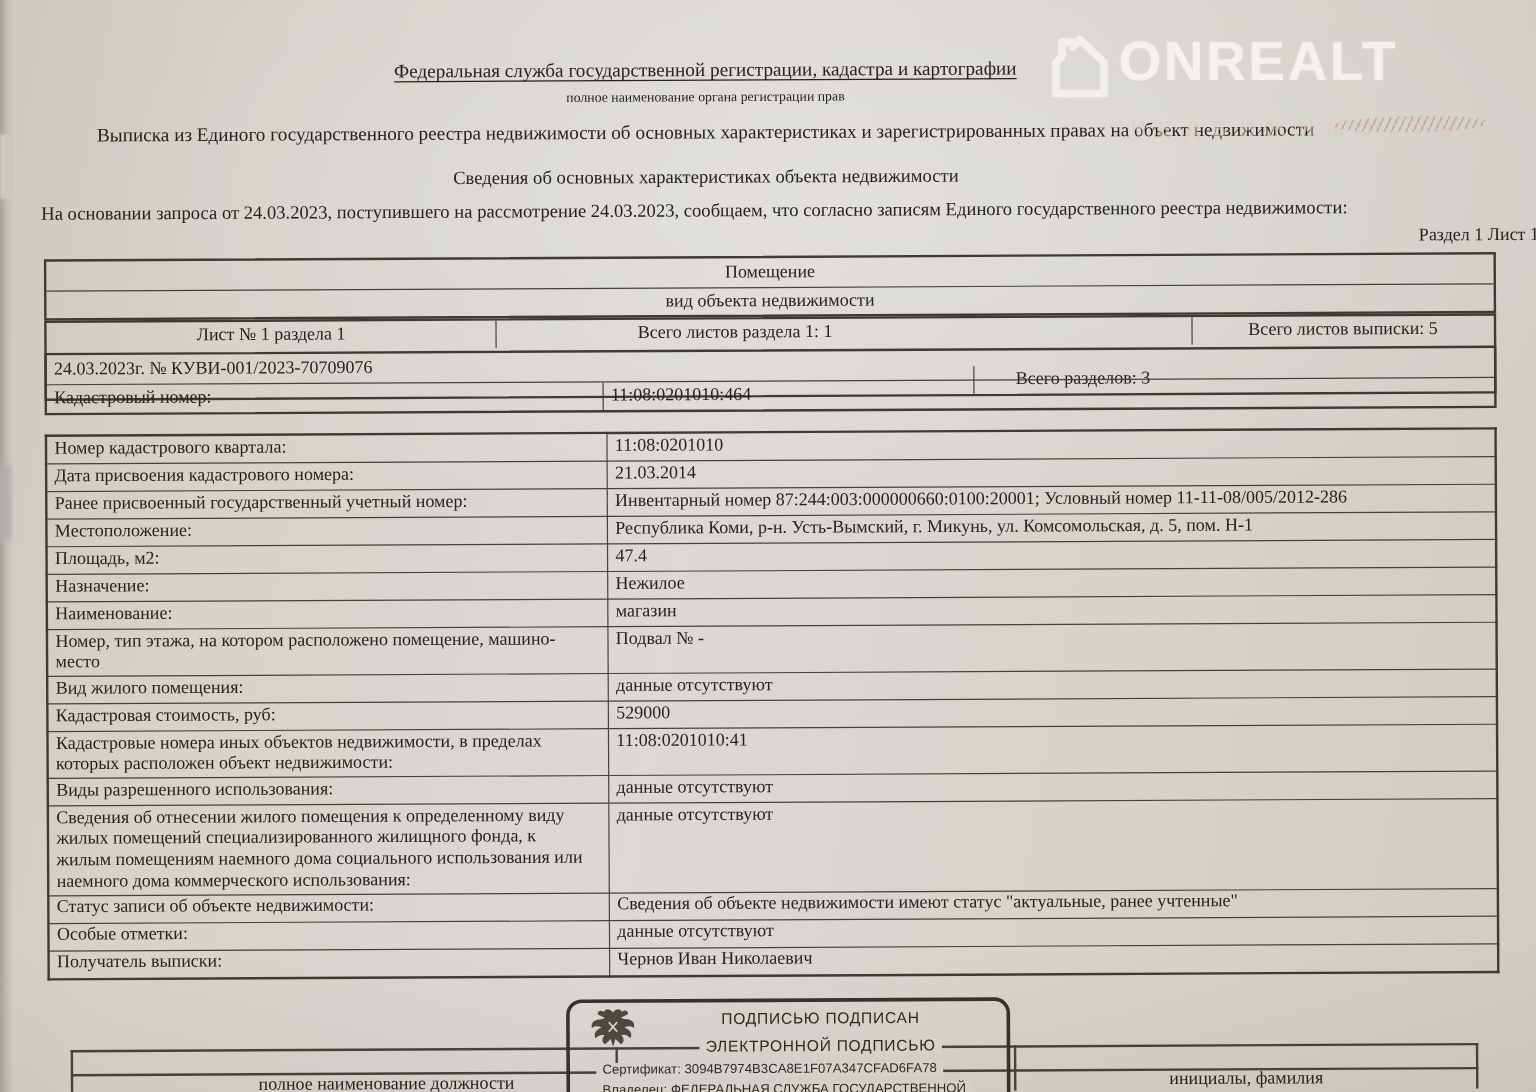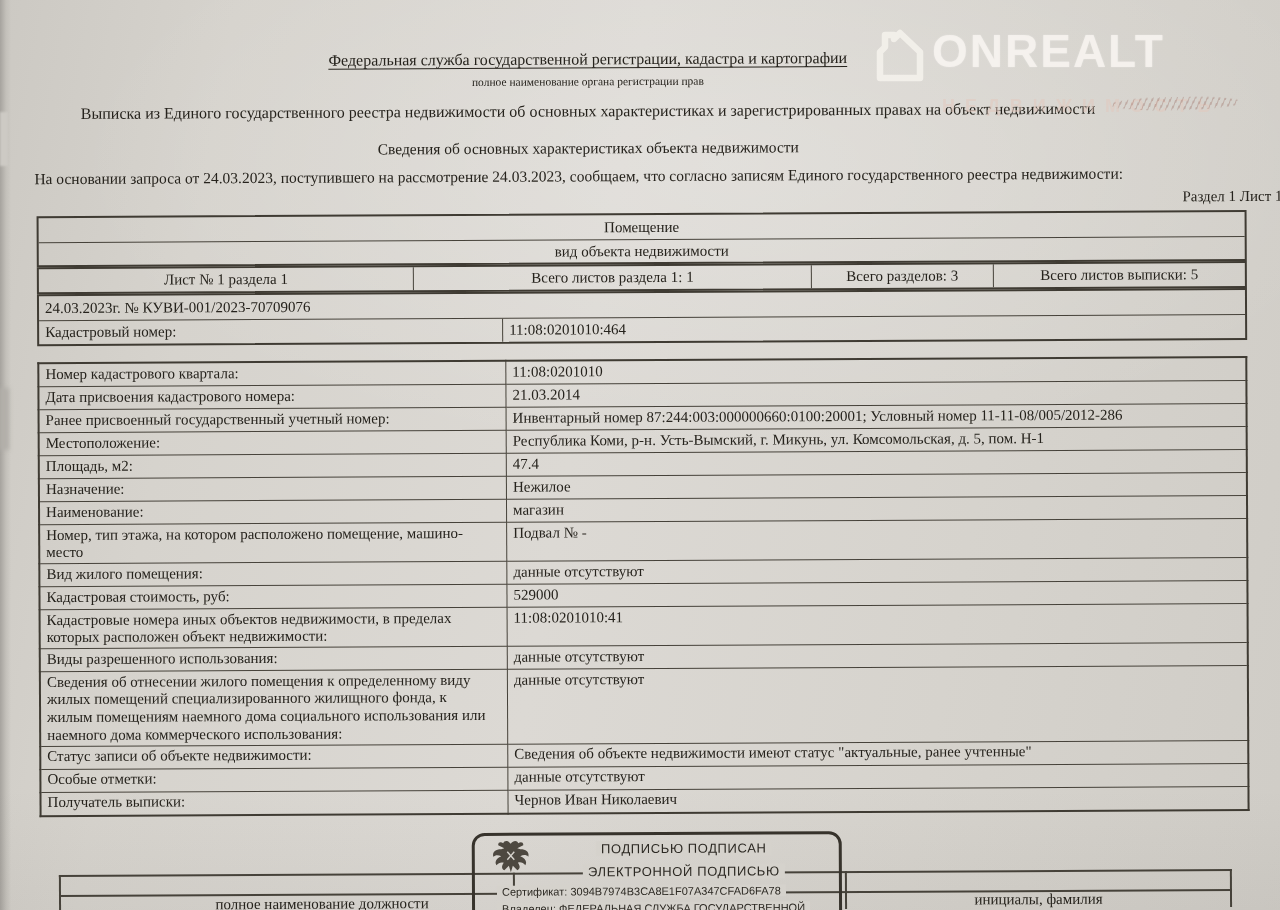--- a/index.html
+++ b/index.html
@@ -28,21 +28,21 @@
   .request-line{position:absolute;top:167px;left:36px;right:40px;font-size:15.5px;}
   .page-marker{position:absolute;top:191px;right:32px;font-size:15px;}
 
   .tblA{position:absolute;left:38px;top:213px;width:1206px;border:2.2px solid #3f3b33;}
   .tblA .r1{height:24px;line-height:24px;text-align:center;font-size:15px;border-bottom:1.6px solid #46423a;}
   .tblA .r2{height:22px;line-height:22px;text-align:center;font-size:15px;}
 
   .tblB{position:absolute;left:38px;top:264px;width:1206px;border:2.2px solid #3f3b33;display:flex;}
   .tblB .c{height:23px;line-height:23px;text-align:center;font-size:15px;}
   .tblB .c+.c{border-left:1.6px solid #46423a;}
-  .tblB .c1{width:31.1%;} .tblB .c2{width:33.0%;} .tblB .c3{width:15.0%;} .tblB .c4{width:20.9%;}
+  .tblB .c1{width:31.1%;} .tblB .c2{width:33.0%;} .tblB .c3{width:15.0%;margin-top:40px;} .tblB .c4{width:20.9%;}
 
   .tblC{position:absolute;left:38px;top:291px;width:1206px;border:2.2px solid #3f3b33;}
   .tblC .r1{height:24px;line-height:24px;padding-left:6px;font-size:15px;border-bottom:1.6px solid #46423a;}
   .tblC .r2{display:flex;height:23px;line-height:23px;font-size:15px;}
   .tblC .lbl{width:457px;border-right:1.6px solid #46423a;padding-left:6px;}
   .tblC .val{padding-left:6px;flex:1;}
 
   table.tblD{position:absolute;left:38px;top:359px;width:1210px;border-collapse:collapse;font-size:15px;}
   table.tblD td{border:1.6px solid #46423a;vertical-align:top;padding:1.5px 6px;line-height:17.6px;height:19px;}
   table.tblD{border:2.2px solid #3f3b33;}

